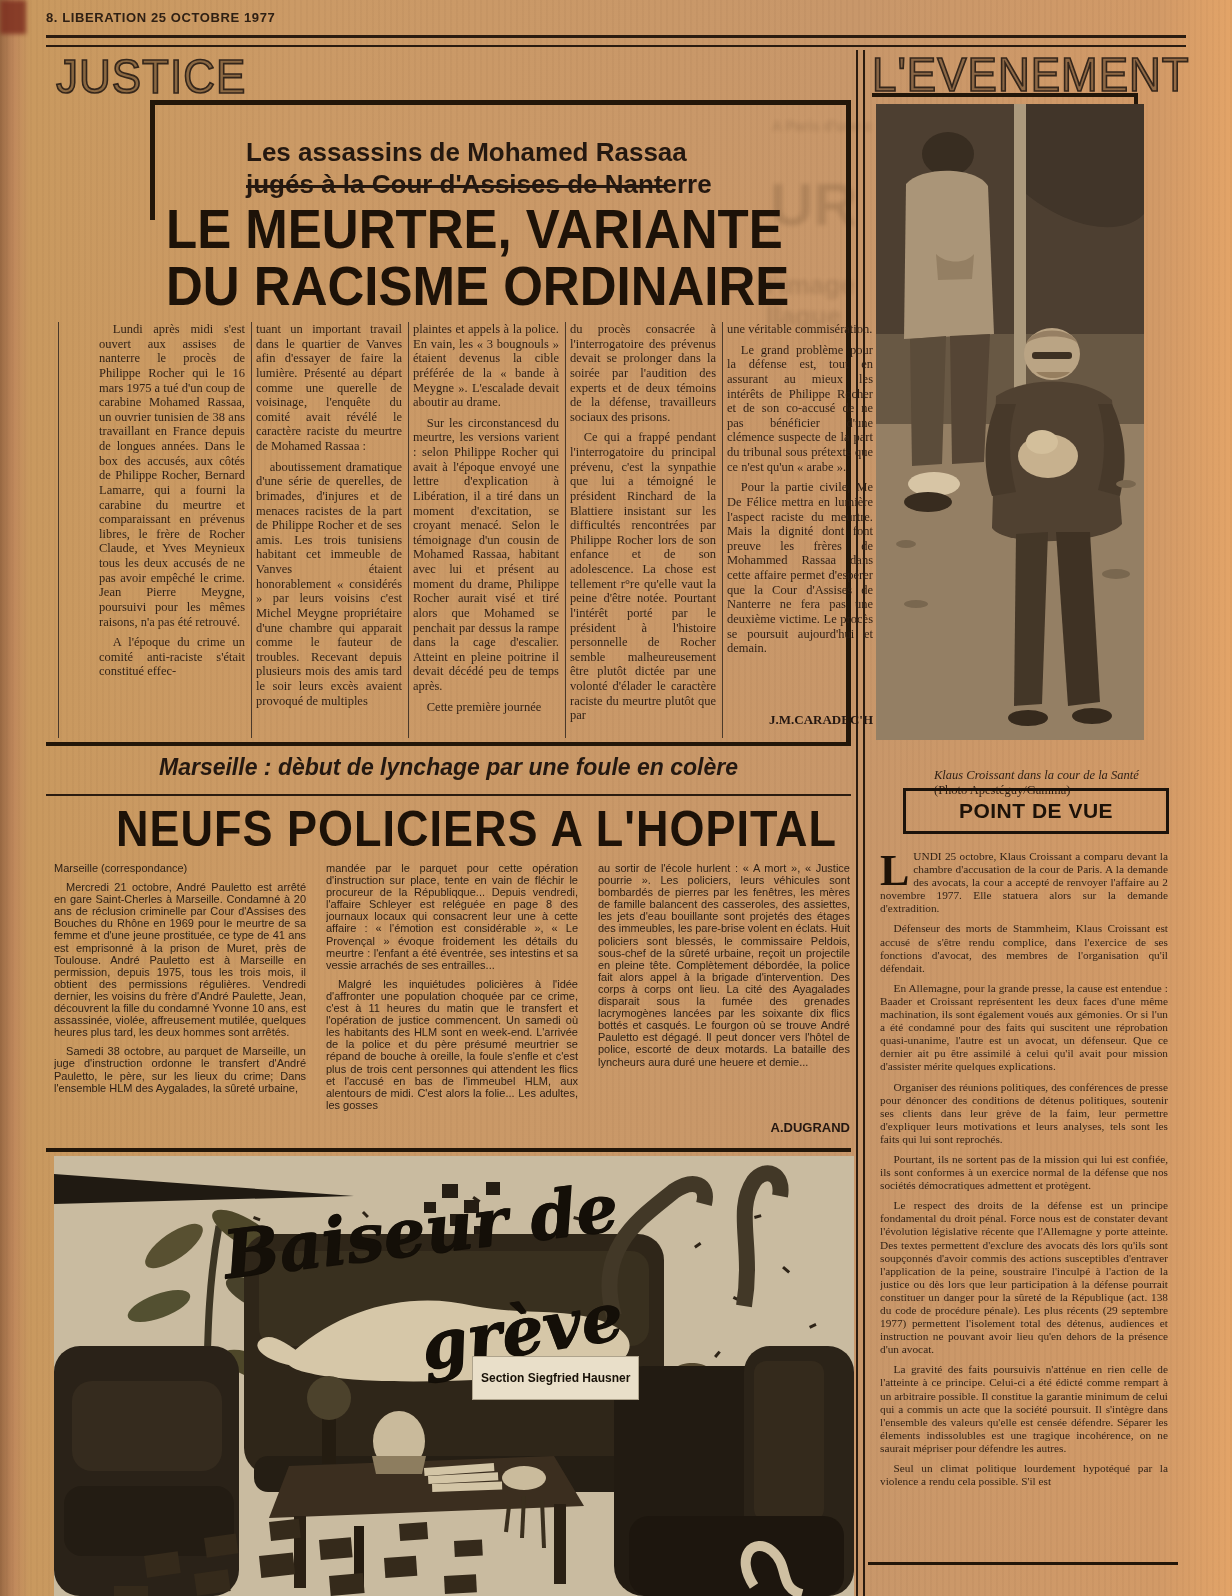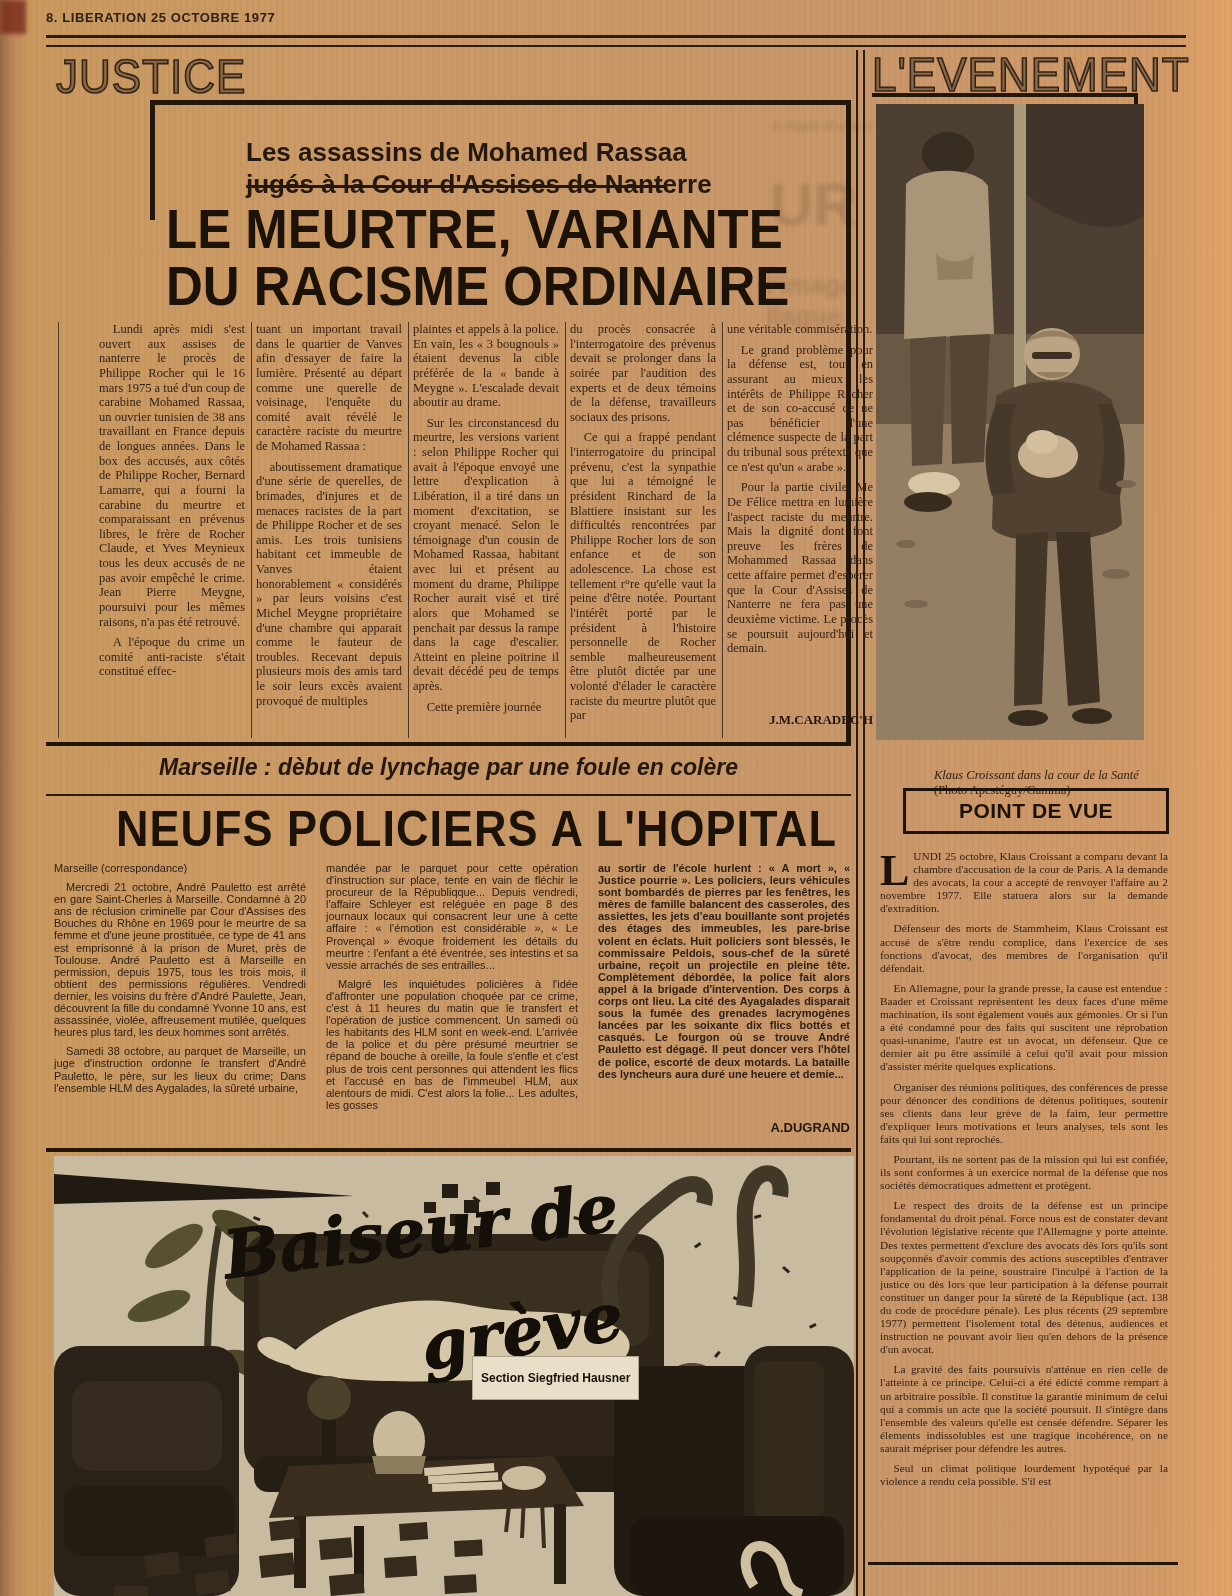--- a/index.html
+++ b/index.html
@@ -160,21 +160,21 @@
 <div class="abs mars-cols">
   <div class="mcol" style="left:0px;">
       <p class="dateline">Marseille (correspondance)</p>
       <p>Mercredi 21 octobre, André Pauletto est arrêté en gare Saint-Cherles à Marseille. Condamné à 20 ans de réclusion criminelle par Cour d'Assises des Bouches du Rhône en 1969 pour le meurtre de sa femme et d'une jeune prostituée, ce type de 41 ans est emprisonné à la prison de Muret, près de Toulouse. André Pauletto est à Marseille en permission, depuis 1975, tous les trois mois, il obtient des permissions régulières. Vendredi dernier, les voisins du frère d'André Paulette, Jean, découvrent la fille du condamné Yvonne 10 ans, est assassinée, violée, affreusement mutilée, quelques heures plus tard, les deux hommes sont arrêtés.</p>
       <p>Samedi 38 octobre, au parquet de Marseille, un juge d'instruction ordonne le transfert d'André Pauletto, le père, sur les lieux du crime; Dans l'ensemble HLM des Aygalades, la sûreté urbaine,</p>
     </div>
   <div class="mcol cont" style="left:272px;">
       <p>mandée par le parquet pour cette opération d'instruction sur place, tente en vain de fléchir le procureur de la Républiqque... Depuis vendredi, l'affaire Schleyer est reléguée en page 8 des journaux locaux qui consacrent leur une à cette affaire : « l'émotion est considérable », « Le Provençal » évoque froidement les détails du meurtre : l'enfant a été éventrée, ses intestins et sa vessie arrachés de ses entrailles...</p>
       <p>Malgré les inquiétudes policières à l'idée d'affronter une population choquée par ce crime, c'est à 11 heures du matin que le transfert et l'opération de justice commencent. Un samedi où les habitants des HLM sont en week-end. L'arrivée de la police et du père présumé meurtrier se répand de bouche à oreille, la foule s'enfle et c'est plus de trois cent personnes qui attendent les flics et l'accusé en bas de l'immeubel HLM, aux alentours de midi. C'est alors la folie... Les adultes, les gosses</p>
     </div>
-  <div class="mcol cont" style="left:544px;font-weight:bold;">
+  <div class="mcol cont" style="left:544px;">
       <p>au sortir de l'école hurlent : « A mort », « Justice pourrie ». Les policiers, leurs véhicules sont bombardés de pierres par les fenêtres, les mères de famille balancent des casseroles, des assiettes, les jets d'eau bouillante sont projetés des étages des immeubles, les pare-brise volent en éclats. Huit policiers sont blessés, le commissaire Peldois, sous-chef de la sûreté urbaine, reçoit un projectile en pleine tête. Complètement débordée, la police fait alors appel à la brigade d'intervention. Des corps à corps ont lieu. La cité des Ayagalades disparait sous la fumée des grenades lacrymogènes lancées par les soixante dix flics bottés et casqués. Le fourgon où se trouve André Pauletto est dégagé. Il peut doncer vers l'hôtel de police, escorté de deux motards. La bataille des lyncheurs aura duré une heuere et demie...</p>
     </div>
   <div class="byline-mars" style="left:544px;">A.DUGRAND</div>
 </div>
 
 <div class="abs illu-rule"></div>
 <svg class="abs illustration" viewBox="0 0 800 440" width="800" height="440">
   <rect x="0" y="0" width="800" height="440" fill="#c9bba0"></rect>
 
   <polygon points="0,18 300,40 0,48" fill="#201a12"></polygon>

